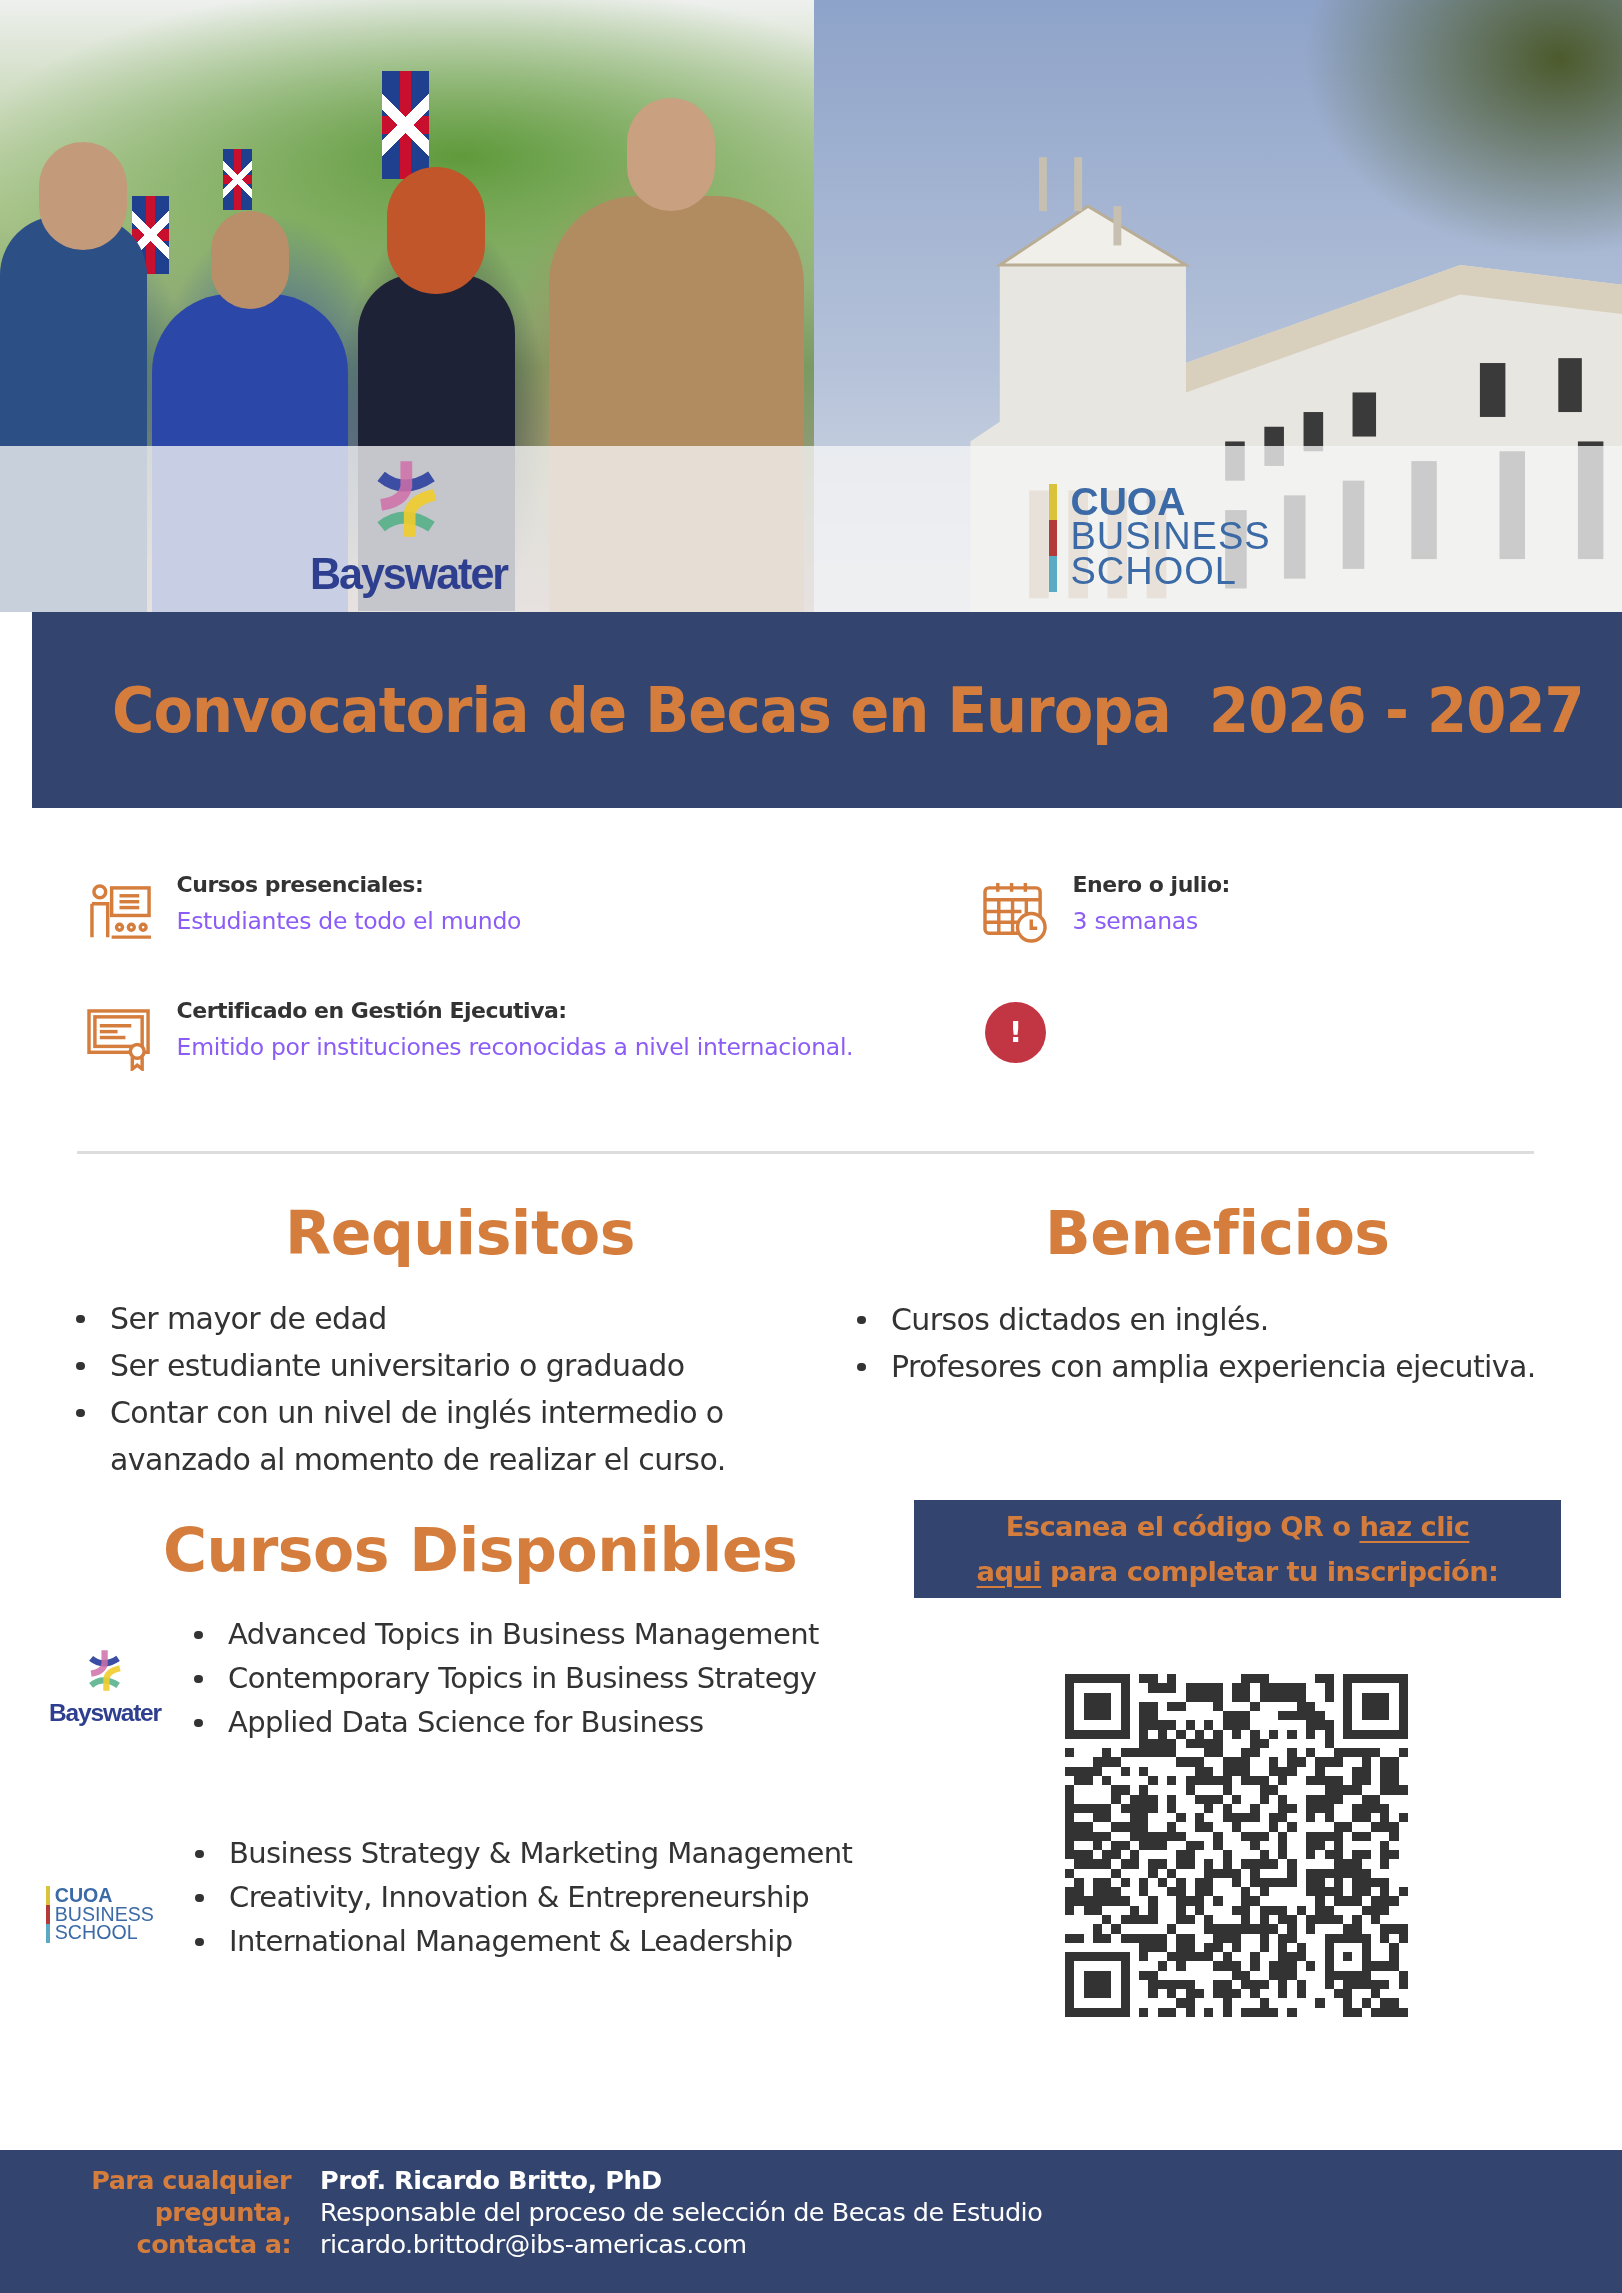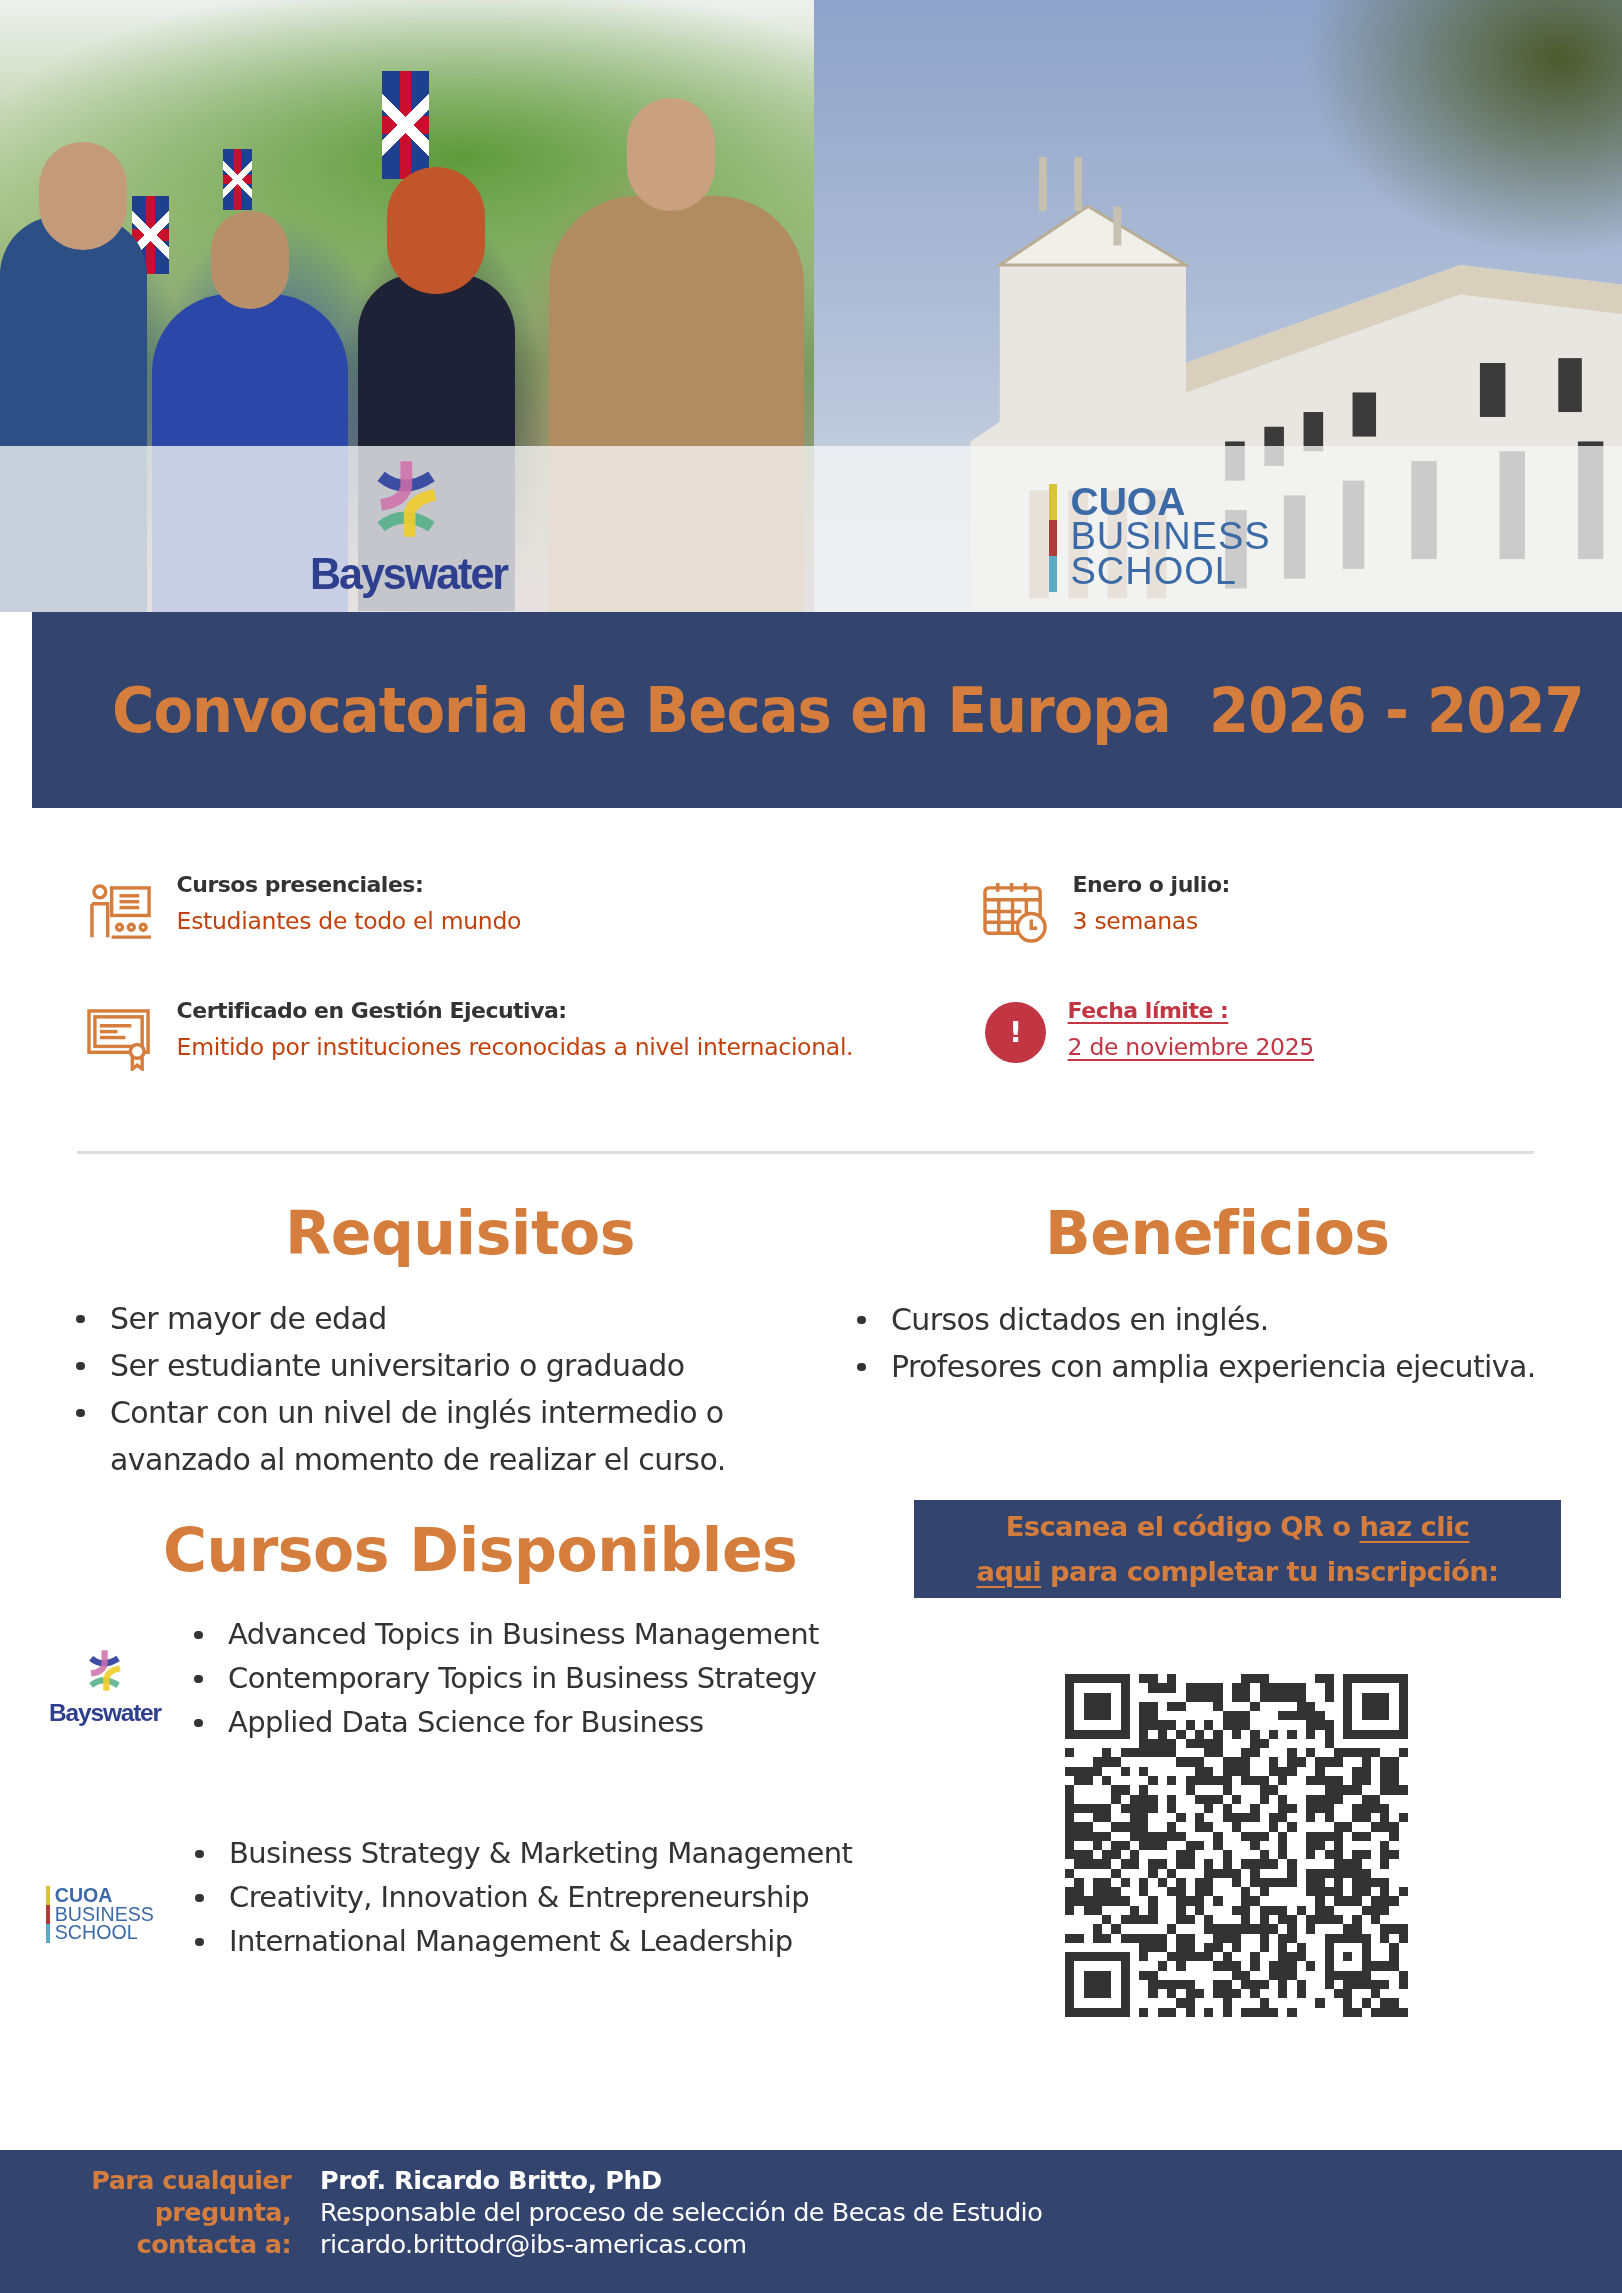--- a/index.html
+++ b/index.html
@@ -51,21 +51,21 @@
   
   .title-banner { position: absolute; left: 0; top: 612px; width: 1622px; height: 196px; background: #33446e;
     display: flex; align-items: center; margin-left: 32px; }
   .title-banner h1 { margin-left: 80px; font-family: "DejaVu Sans", sans-serif; font-weight: bold; font-size: 62px;
     color: #d57d3d; letter-spacing: -1px; white-space: pre; transform: scaleX(0.93); transform-origin: left center; }
 
   
   .info-item { position: absolute; display: flex; }
   .info-icon { width: 69px; height: 63px; margin-right: 21.6px; flex-shrink: 0; }
   .info-title { font-weight: bold; font-size: 22px; color: #333; letter-spacing: -0.5px; line-height: 37px; }
-  .info-sub { font-size: 23.5px; color: #c2410c; line-height: 37px; letter-spacing: -0.3px; }
+  .info-sub { font-size: 23.5px; color: #8b5cf6; line-height: 37px; letter-spacing: -0.3px; }
   .deadline .info-title, .deadline .info-sub { color: #c23644; text-decoration: underline; text-decoration-thickness: 2px; text-underline-offset: 3.9px; }
   .alert-circle { width: 61px; height: 61px; border-radius: 50%; background: #c23644; color: #fff;
     font-weight: bold; font-size: 29px; display: flex; align-items: center; justify-content: center; margin-top: 9.8px; margin-right: 21.6px; }
 
   .divider { position: absolute; left: 77px; top: 1151px; width: 1457px; height: 2.9px; background: #dddddd; }
 
   
   .section-title { position: absolute; font-weight: bold; font-size: 60px; color: #d57d3d; letter-spacing: -0.5px; }
   .bullets { position: absolute; list-style: none; }
   .bullets li { position: relative; padding-left: 36px; font-size: 30px; line-height: 47px; color: #333; letter-spacing: -0.6px; }
@@ -234,24 +234,20 @@
     </g>
   </svg>
   <div>
     <div class="info-title">Enero o julio:</div>
     <div class="info-sub">3 semanas</div>
   </div>
 </div>
 
 <div class="info-item deadline" style="left:985px;top:992px;">
   <div class="alert-circle">!</div>
-  <div>
-    <div class="info-title">Fecha límite :</div>
-    <div class="info-sub">2 de noviembre 2025</div>
-  </div>
 </div>
 
 <div class="divider"></div>
 
 <div class="section-title" style="left:285px;top:1198px;">Requisitos</div>
 <ul class="bullets" style="left:74px;top:1295px;width:706px;">
   <li>Ser mayor de edad</li>
   <li>Ser estudiante universitario o graduado</li>
   <li>Contar con un nivel de inglés intermedio o avanzado al momento de realizar el curso.</li>
 </ul>

